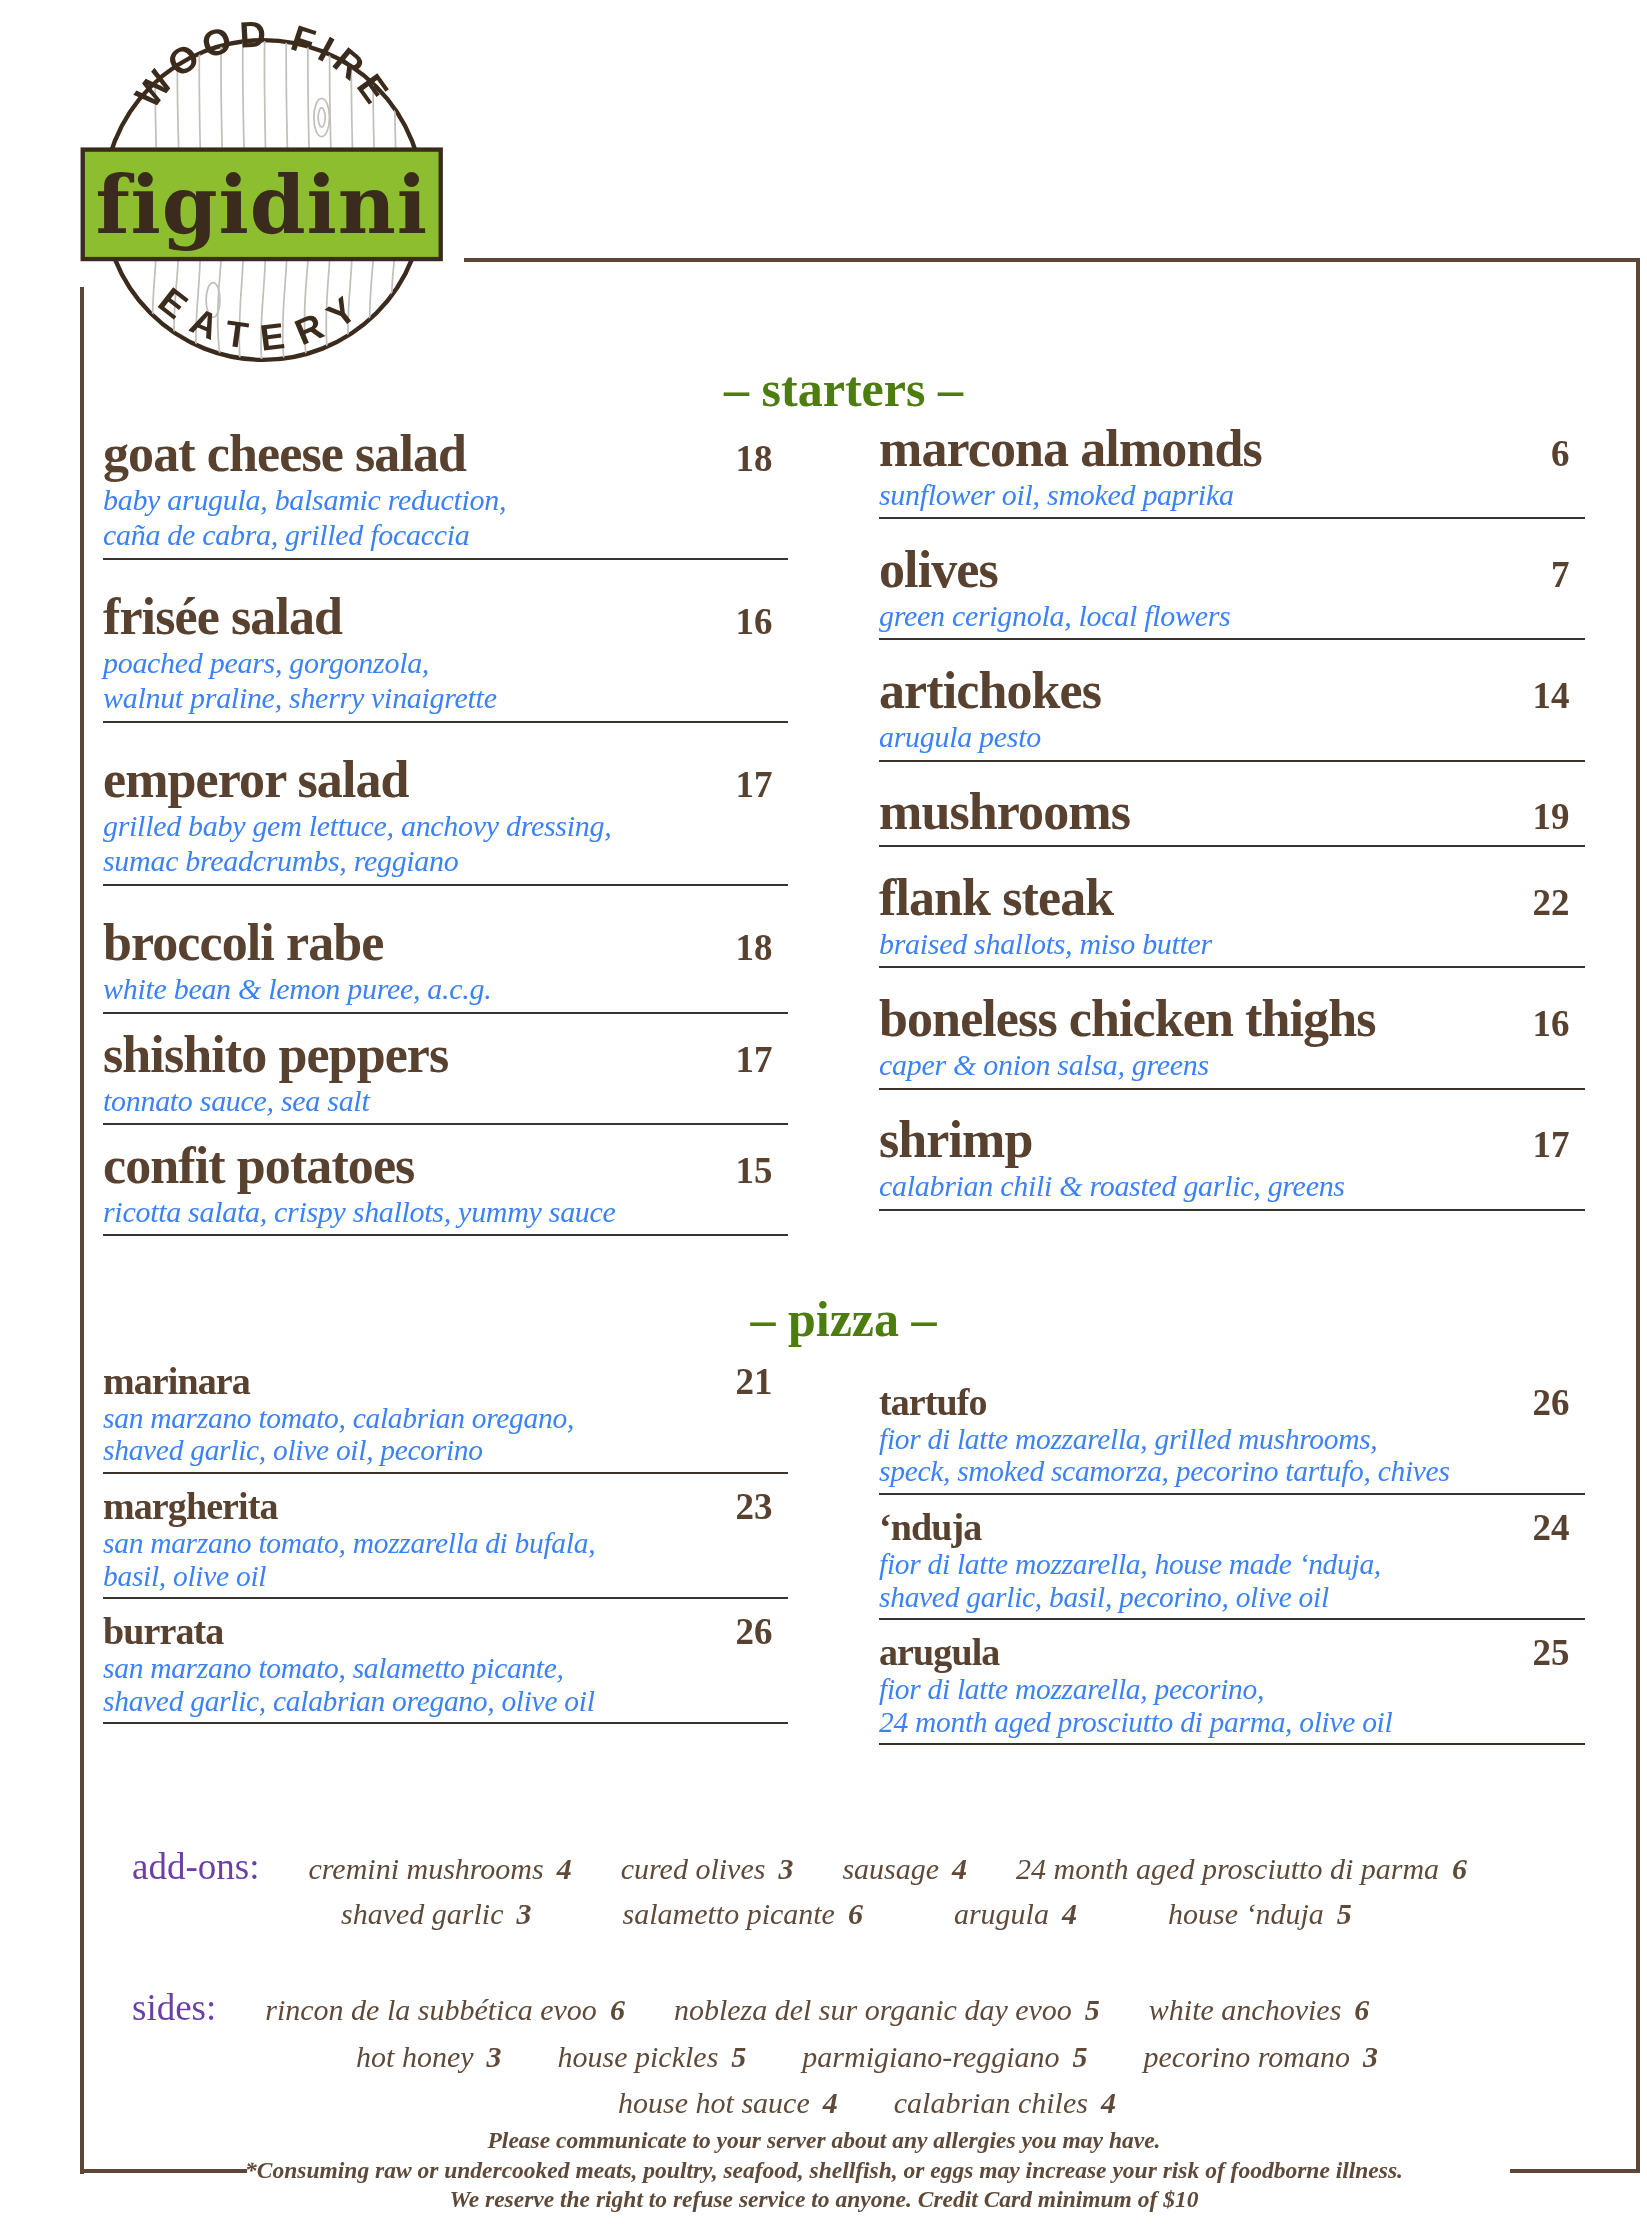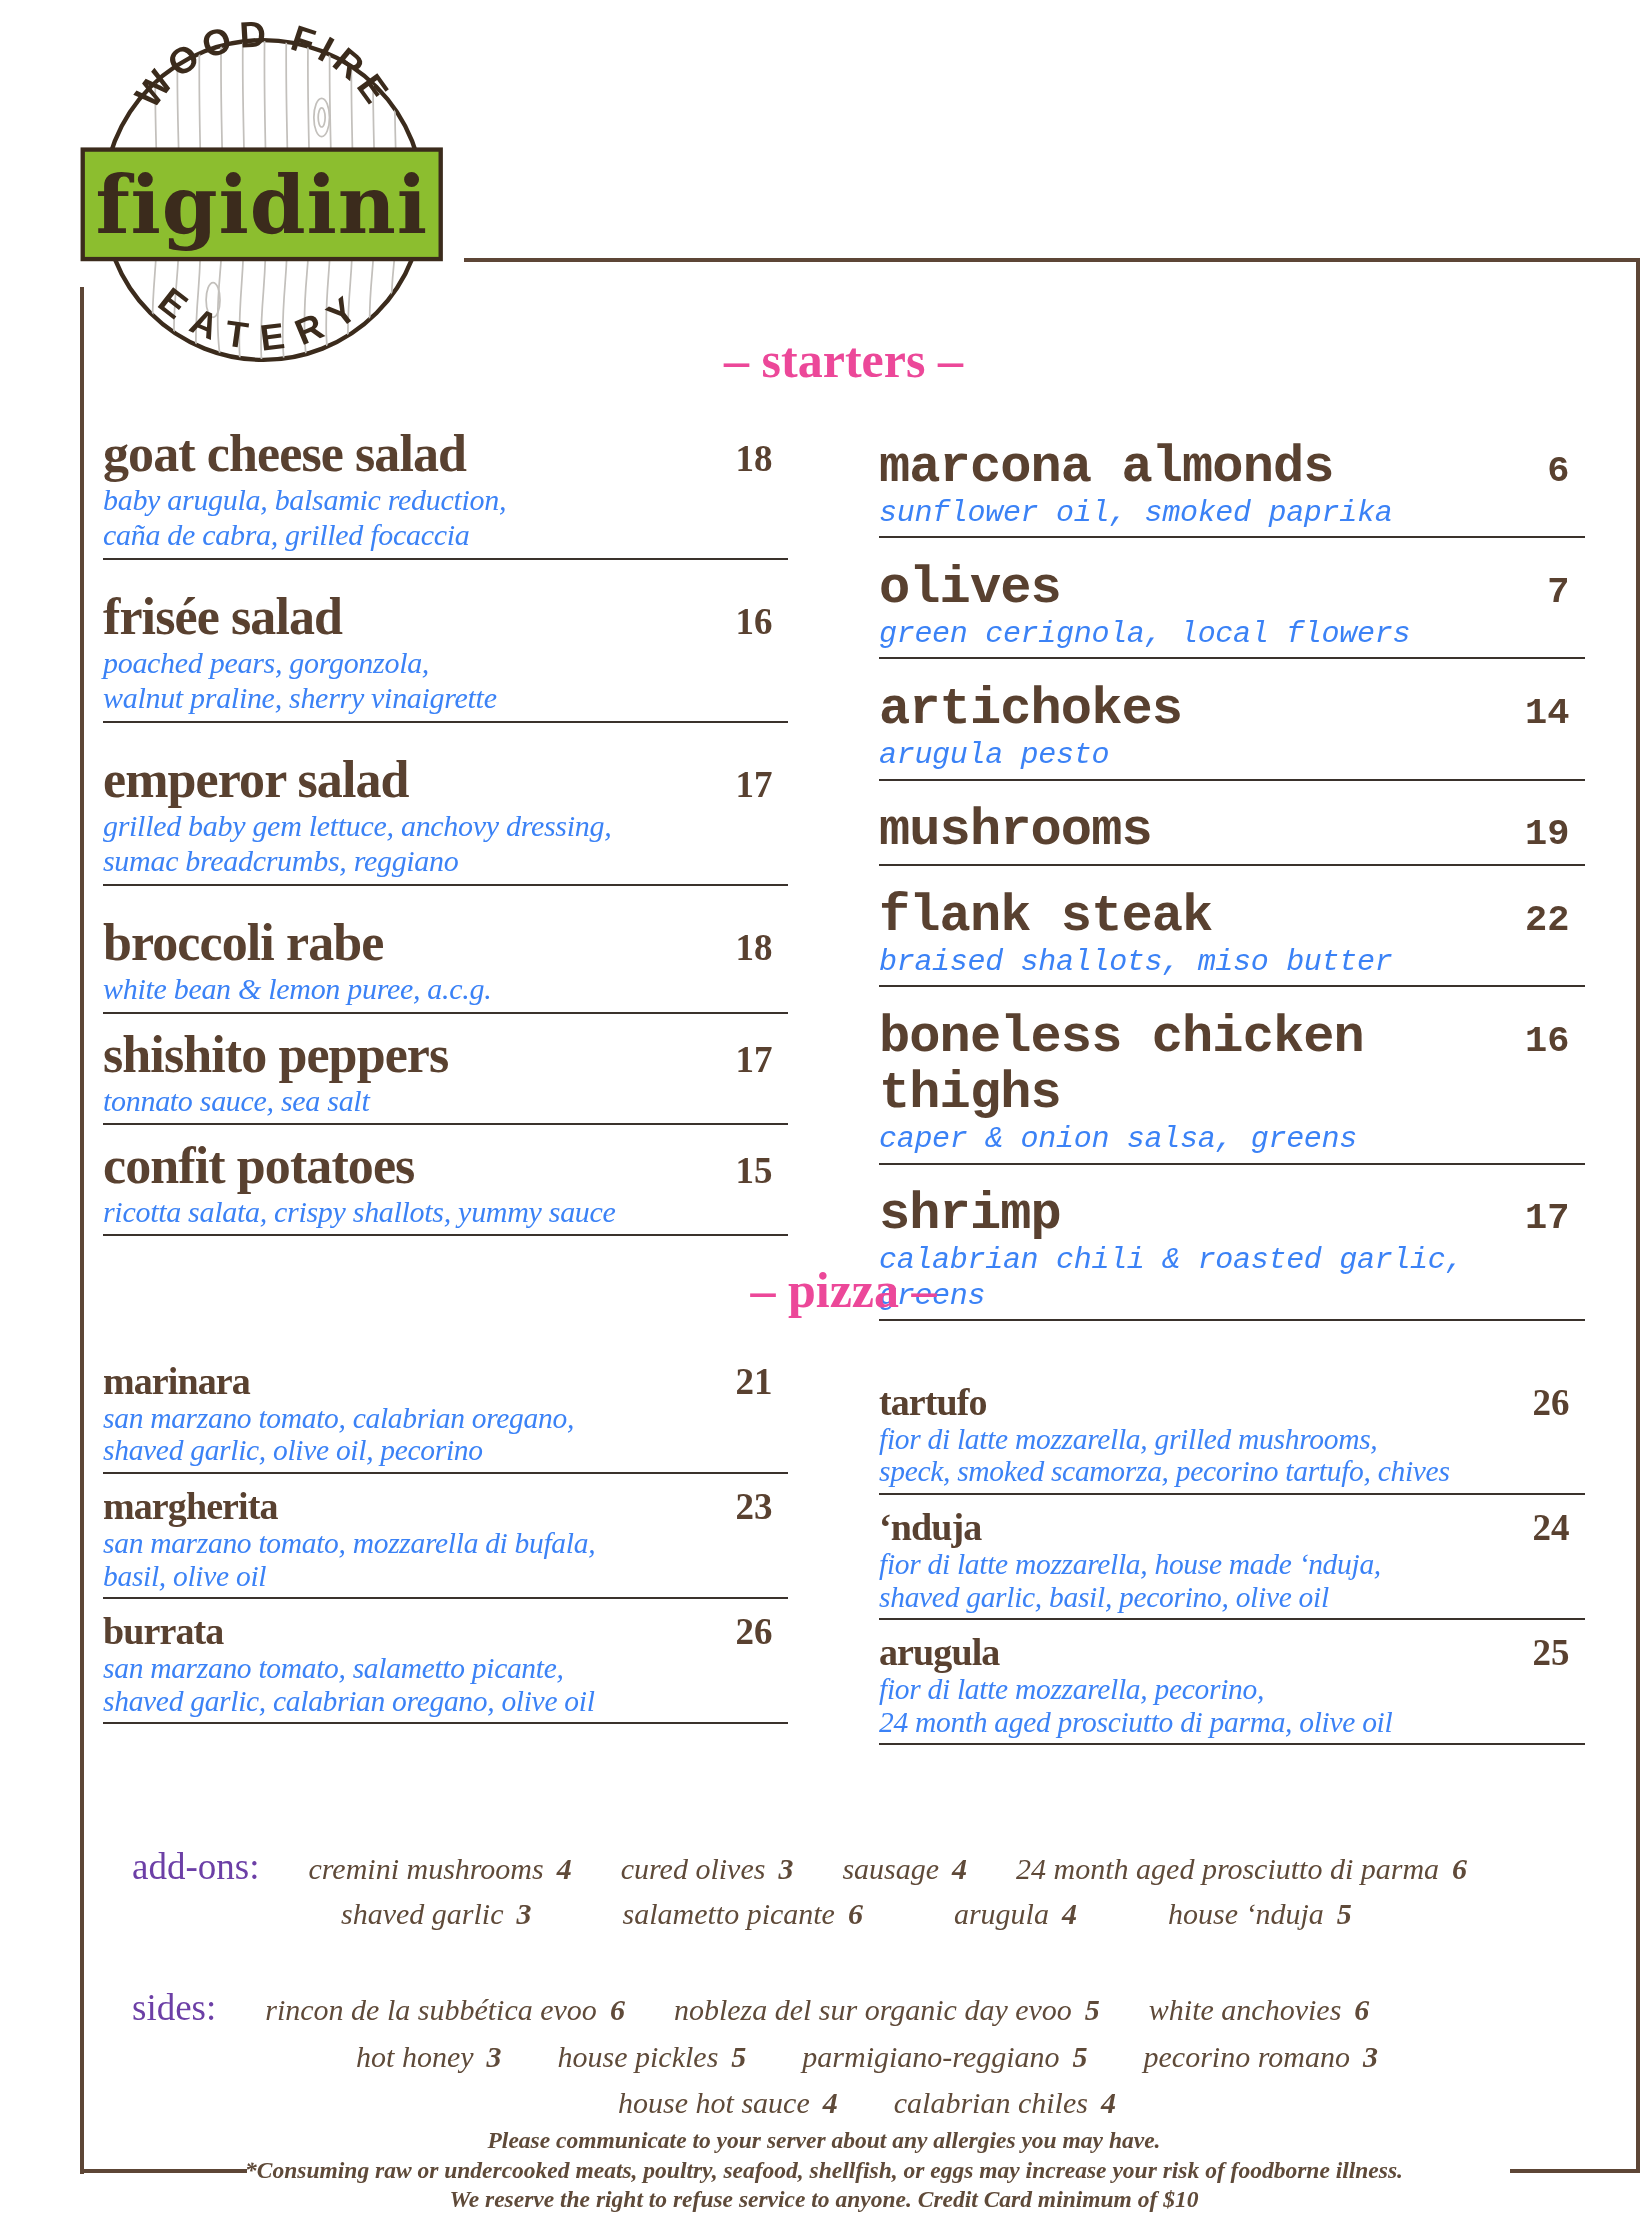--- a/index.html
+++ b/index.html
@@ -11,28 +11,28 @@
   .f-right{left:1636px;top:258px;width:4.3px;height:1915px;}
   .f-left{left:80px;top:287px;width:4.3px;height:1887px;}
   .f-bl{left:80px;top:2169px;width:167px;height:4.3px;}
   .f-br{left:1510px;top:2169px;width:130px;height:4.3px;}
 
   
   .logo{position:absolute;left:61px;top:13px;width:391px;height:387px;}
 
   
   .sect{position:absolute;left:103px;width:1481px;text-align:center;
-        font-weight:bold;font-size:50px;line-height:1;color:#ec4899;font-family:"Liberation Serif",serif;}
+        font-weight:bold;font-size:50px;line-height:1;color:#4d7c0f;font-family:"Liberation Serif",serif;margin-top:29px;}
   #title-starters{top:335px;}
   #title-pizza{top:1265px;}
 
   
   .col{position:absolute;}
   #start-left{left:103px;top:426px;width:685px;}
-  #start-right{left:879px;top:440px;width:706px;font-family:Liberation Mono, monospace;}
+  #start-right{left:879px;top:421px;width:706px;}
   #pizza-left{left:103px;top:1361px;width:685px;}
   #pizza-right{left:879px;top:1382px;width:706px;}
 
   .item{border-bottom:2.6px solid #3a322c;padding-bottom:5.2px;}
   .m2{margin-bottom:29.5px;}
   .m1{margin-bottom:13px;}
   #start-right .item{margin-bottom:22.6px;}
   .pz .item{margin-bottom:12px;}
   .gap{margin-top:22.6px;}
   .ih{display:flex;justify-content:space-between;align-items:baseline;}

